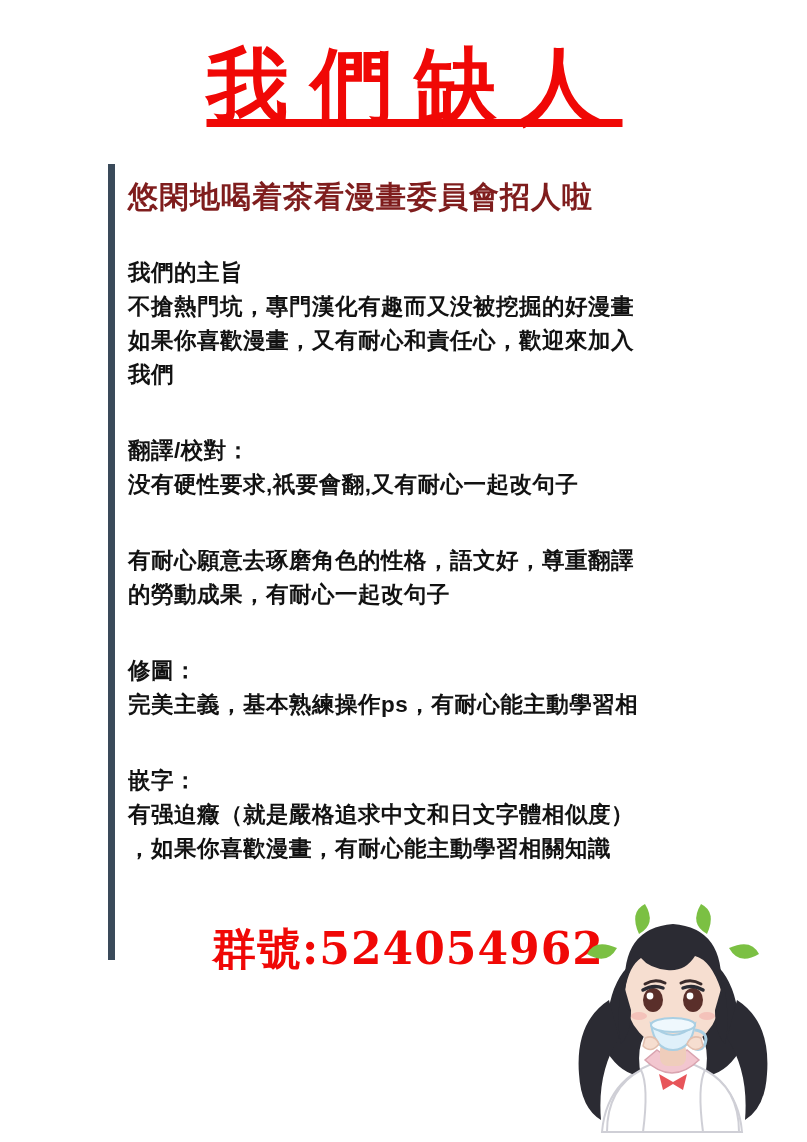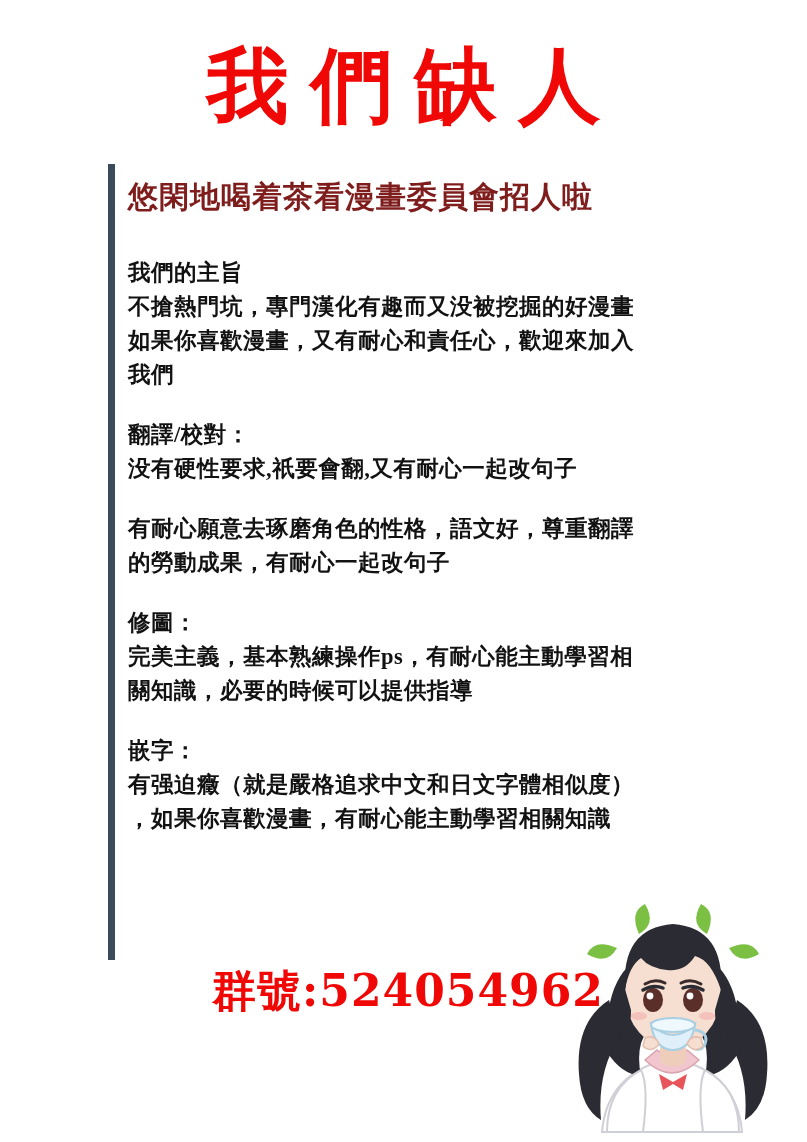--- a/index.html
+++ b/index.html
@@ -32,20 +32,21 @@
     width: 807px;
     text-align: center;
     color: #f00806;
     font-family: "DejaVu Serif", "Liberation Serif", serif;
     font-weight: bold;
     font-size: 82px;
     letter-spacing: 22px;
     line-height: 1.0;
     text-indent: 22px;
     white-space: nowrap;
+    text-decoration: underline;
   }
 
   
   .vrule {
     position: absolute;
     left: 108px;
     top: 164px;
     width: 7px;
     height: 796px;
     background: #3a4a5a;
@@ -65,36 +66,36 @@
     letter-spacing: 1px;
   }
 
   
   .body-block {
     position: absolute;
     left: 128px;
     top: 256px;
     width: 560px;
     color: #121212;
-    font-family: Liberation Serif, serif;
+    font-family: Liberation Sans, sans-serif;
     font-weight: bold;
     font-size: 22.5px;
     line-height: 34px;
     letter-spacing: 0.5px;
   }
   .sec { margin-bottom: 0; }
-  .sec + .sec { margin-top: 26px; }
+  .sec + .sec { margin-top: 42px; }
   .sec-head { display: block; }
   .sec-body { display: block; }
 
   
   .groupno {
     position: absolute;
     left: 128px;
-    top: 962px;
+    top: 920px;
     width: 560px;
     color: #f00806;
     font-family: "DejaVu Serif", "Liberation Serif", serif;
     font-weight: bold;
     font-size: 44px;
     letter-spacing: 1px;
     text-align: center;
     white-space: nowrap;
   }
 
@@ -134,21 +135,20 @@
     </div>
 
     <div class="sec">
       <span class="sec-body">有耐心願意去琢磨角色的性格，語文好，尊重翻譯</span>
       <span class="sec-body">的勞動成果，有耐心一起改句子</span>
     </div>
 
     <div class="sec">
       <span class="sec-head">修圖：</span>
       <span class="sec-body">完美主義，基本熟練操作ps，有耐心能主動學習相</span>
-      <span class="sec-body">關知識，必要的時候可以提供指導</span>
     </div>
 
     <div class="sec">
       <span class="sec-head">嵌字：</span>
       <span class="sec-body">有强迫癥（就是嚴格追求中文和日文字體相似度）</span>
       <span class="sec-body">，如果你喜歡漫畫，有耐心能主動學習相關知識</span>
     </div>
 
   </div>
 

